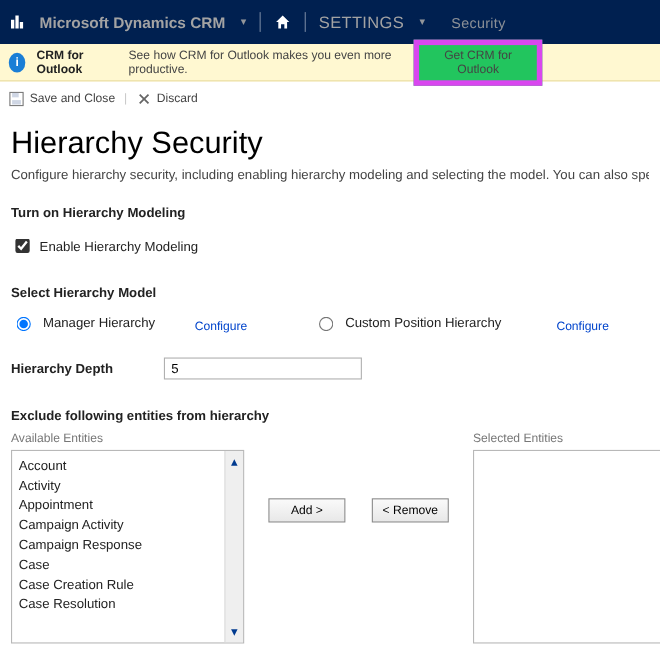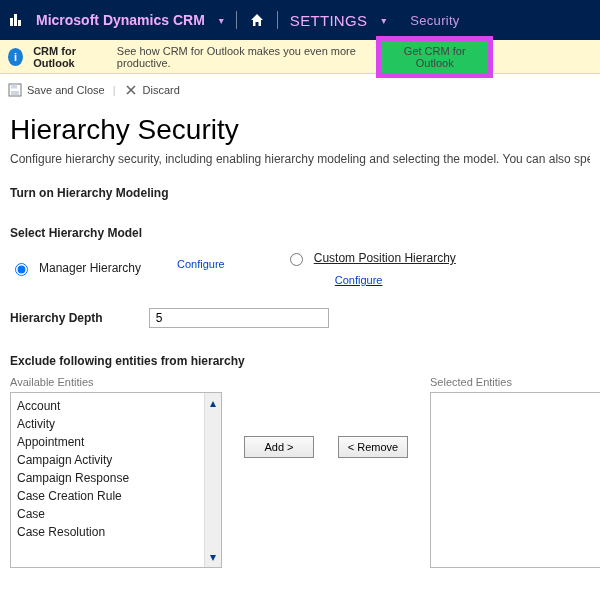--- a/index.html
+++ b/index.html
@@ -1,18 +1,18 @@
 <!DOCTYPE html>
 <html><head>
 <meta charset="utf-8">
 <style>
   * { box-sizing: border-box; }
   html, body { margin:0; padding:0; font-family:"Segoe UI",Arial,sans-serif; font-size:12px; color:#222; background:#fff; width:600px; }
   
-  .topbar { background:#002050; color:#f0abfc; height:40px; display:flex; align-items:center; padding:0 8px; gap:10px; }
+  .topbar { background:#002050; color:#a3a3a3; height:40px; display:flex; align-items:center; padding:0 8px; gap:10px; }
   .logo { width:16px; height:16px; display:inline-block; }
   .brand { font-size:14px; font-weight:600; margin-left:2px; }
   .chev { font-size:10px; opacity:.9; margin-left:4px; }
   .vsep { width:1px; height:18px; background:rgba(255,255,255,.45); margin:0 2px;}
   .home-ico { width:16px; height:16px; }
   .nav-item { font-size:15px; letter-spacing:.3px; }
   .nav-item.secondary { opacity:.85; font-size:13px; }
   
   .notice { background:#fff8d1; border-bottom:1px solid #e9dca0; height:34px; display:flex; align-items:center; padding:0 8px; gap:10px; font-size:11px; color:#444;}
   .notice .info-ico { width:18px; height:18px; border-radius:50%; background:#1a7ed6; color:#fff; display:flex; align-items:center; justify-content:center; font-weight:700; font-size:11px; font-family:"Segoe UI",Arial,sans-serif;}
@@ -96,31 +96,35 @@
     </span>
     <span>Discard</span>
   </span>
 </div>
 
 <div class="content">
   <h1 class="page-title">Hierarchy Security</h1>
   <div class="subtext">Configure hierarchy security, including enabling hierarchy modeling and selecting the model. You can also specify how deep the hierarchy goes.</div>
 
   <div class="section-head">Turn on Hierarchy Modeling</div>
+  <label class="row-check">
+    <input type="checkbox" checked="" style="">
+    <span>Enable Hierarchy Modeling</span>
+  </label>
 
   <div class="section-head" style="margin-top:26px;">Select Hierarchy Model</div>
   <div class="model-row">
     <div style="display:flex;">
       <label class="model-opt">
         <input type="radio" name="hm" checked="" style="">
         <span>Manager Hierarchy</span>
       </label>
       <span class="conf-link">Configure</span>
     </div>
-    <div style="display:flex;flex-direction:column;text-decoration:underline;">
+    <div style="display:flex;">
       <label class="model-opt">
         <input type="radio" name="hm" style="">
         <span>Custom Position Hierarchy</span>
       </label>
       <span class="conf-link" style="margin-left:50px;">Configure</span>
     </div>
   </div>
 
   <div class="depth-row">
     <span style="font-weight:700;">Hierarchy Depth</span>
@@ -132,22 +136,22 @@
   <div class="dual">
     <div>
       <div class="col-label">Available Entities</div>
       <div class="listbox">
         <div class="items" id="avail-items">
             <div>Account</div>
             <div>Activity</div>
             <div>Appointment</div>
             <div>Campaign Activity</div>
             <div>Campaign Response</div>
+            <div>Case</div>
             <div>Case Creation Rule</div>
-            <div>Case</div>
             <div>Case Resolution</div>
           </div>
         <div class="sbar">
           <span class="arrow">▴</span>
           <span class="arrow">▾</span>
         </div>
       </div>
     </div>
 
     <div class="mid-btns">

